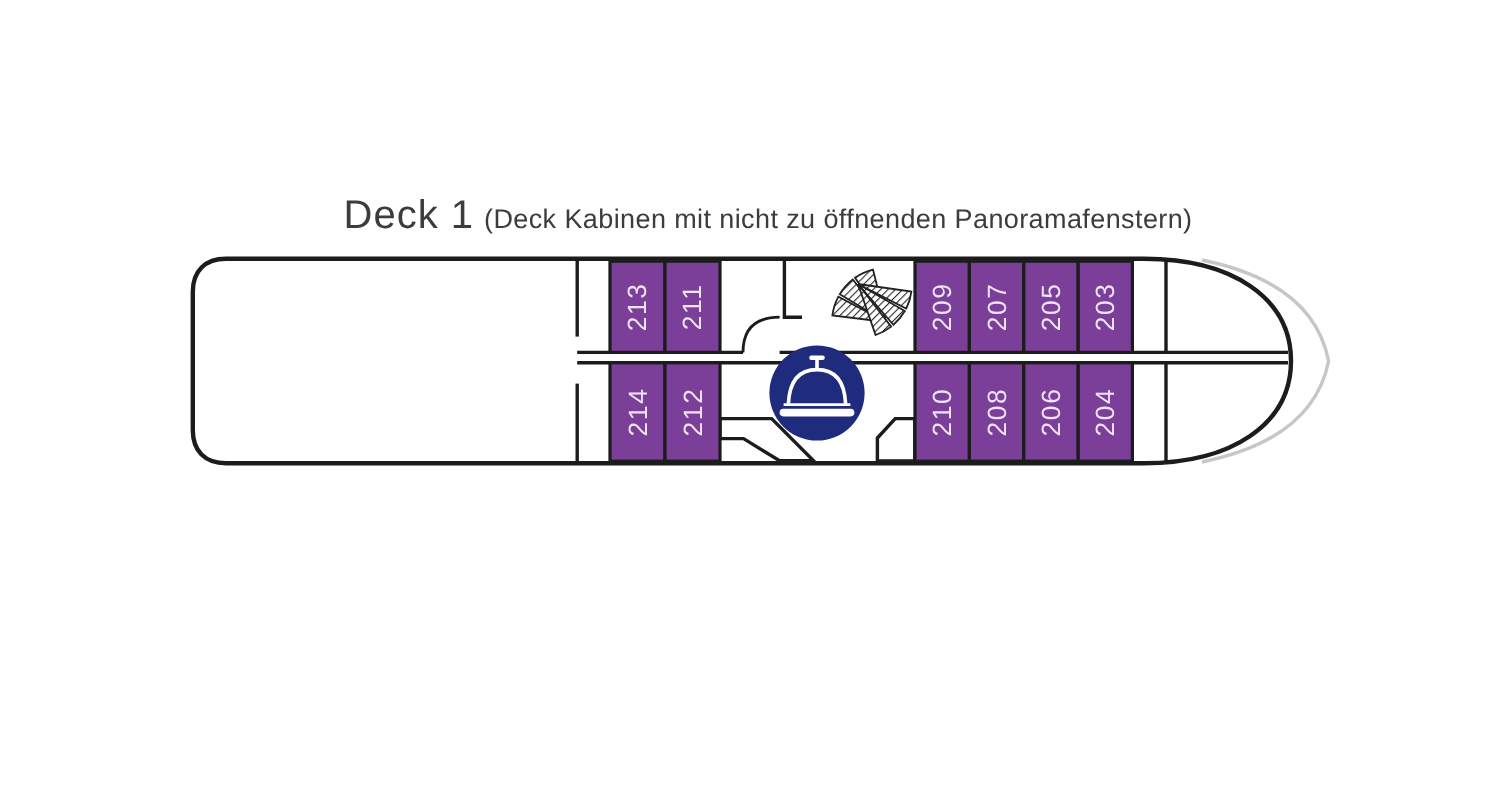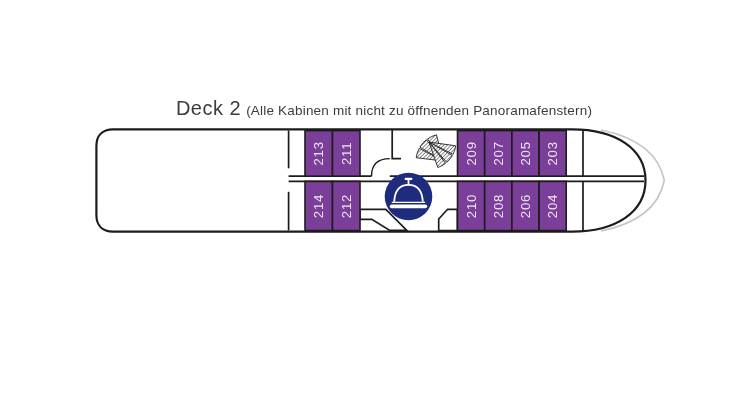--- a/index.html
+++ b/index.html
@@ -35,21 +35,21 @@
   .wedge{fill:url(#hatch);stroke:#222;stroke-width:.9;}
   .badge{fill:var(--navy);}
   .cloche-stroke{stroke:#fff;fill:none;}
 </style>
 </head>
 <body>
 
 <div class="stage">
 
   <div class="title">
-    <span class="deck">Deck 2</span><span class="sub">(Alle Kabinen mit nicht zu öffnenden Panoramafenstern)</span>
+    <span class="deck">Deck 1</span><span class="sub">(Deck Kabinen mit nicht zu öffnenden Panoramafenstern)</span>
   </div>
 
   <svg width="750" height="406" viewBox="0 0 750 406">
     <defs>
       <pattern id="hatch" patternUnits="userSpaceOnUse" width="2.6" height="2.6" patternTransform="rotate(45)">
         <rect width="2.6" height="2.6" fill="#ffffff"></rect>
         <line x1="0" y1="0" x2="0" y2="2.6" stroke="#2a2a2a" stroke-width="1.1"></line>
       </pattern>
     </defs>
 

